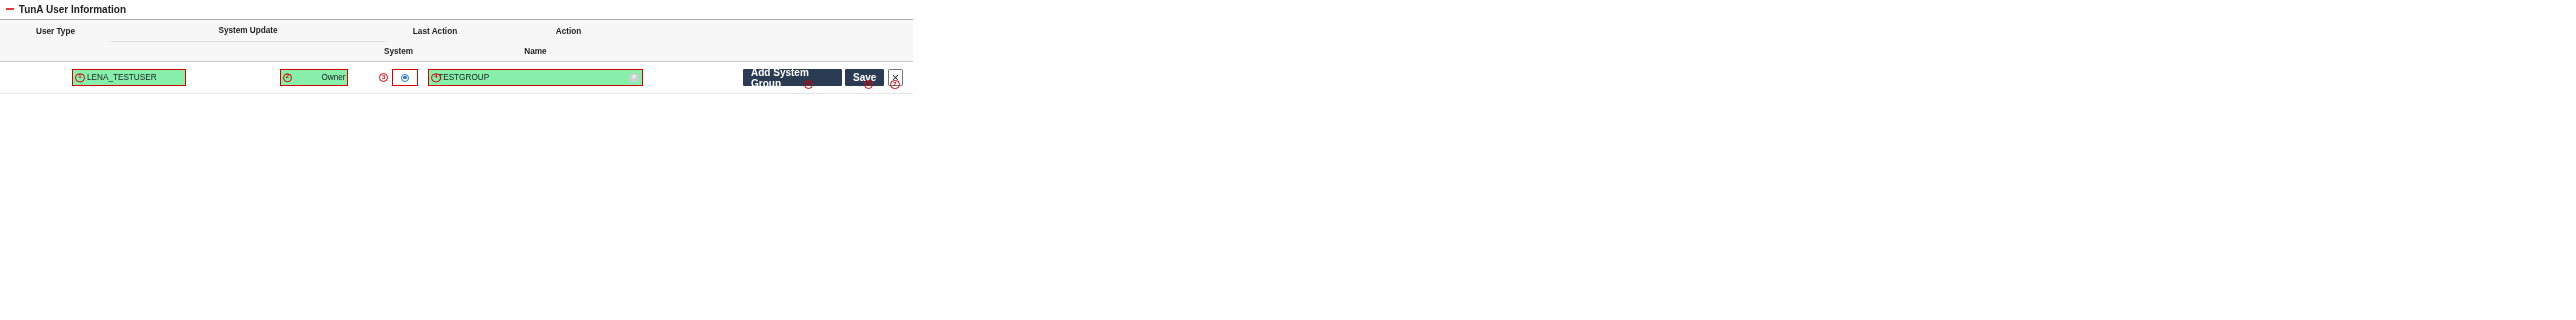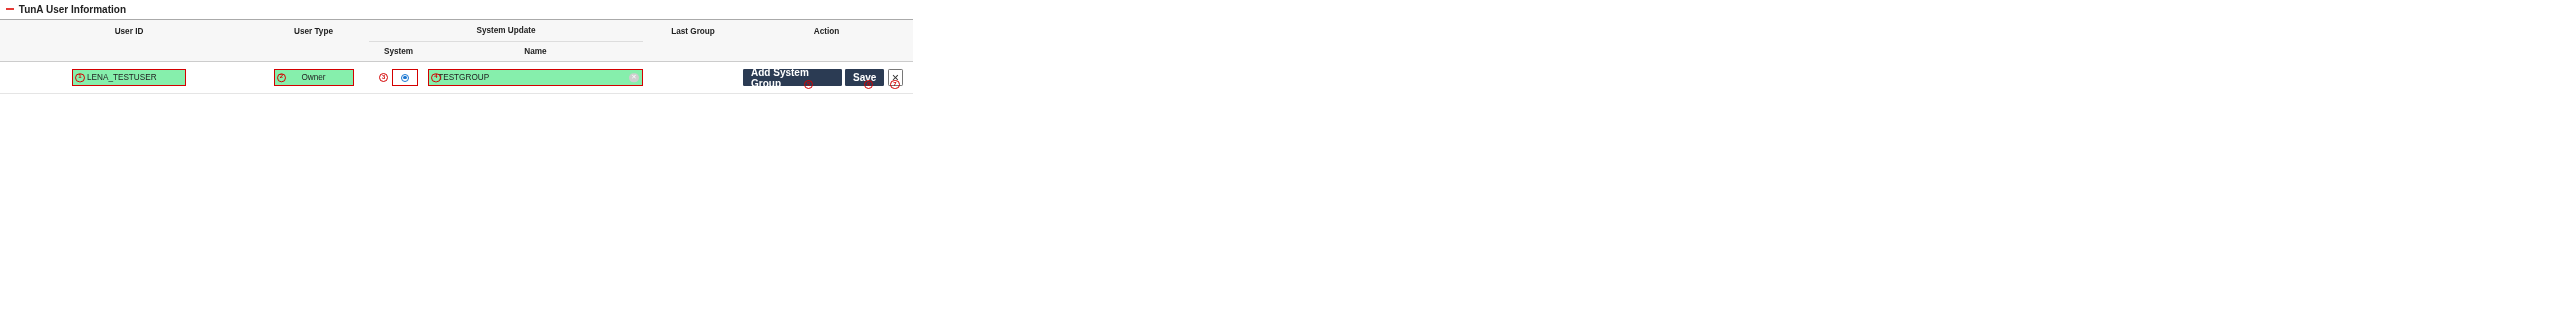--- a/index.html
+++ b/index.html
@@ -90,21 +90,21 @@
   .input-box {
     border: 0.9px solid #d40000;
     height: 16.4px;
     display: flex;
     align-items: center;
     background: #86efac;
     padding: 0 1px;
     position: relative;
   }
   .input-userid { width: 114px; justify-content: flex-start; }
-  .input-usertype { width: 80px; justify-content: center; }
+  .input-usertype { width: 68px; justify-content: flex-end; }
   .input-name { width: 217px; justify-content: flex-start; text-align: right; }
   .radio-box {
     border: 0.9px solid #d40000;
     height: 16.4px;
     width: 26px;
     display: flex;
     align-items: center;
     justify-content: center;
     background: #fff;
   }
@@ -219,26 +219,25 @@
 
 <div class="container">
   <div class="section-header">
     <span class="minus-icon"></span>
     <span class="section-title">TunA User Information</span>
   </div>
 
   <div class="table-wrap">
     <div class="thead">
       <div class="header-row1">
-        <div class="th col-userid">User ID</div>
         <div class="th col-usertype">User Type</div>
         <div class="col-sysgroup sysgroup-top">
           <div class="th" style="flex:1;border-bottom:0.6px solid #ddd;">System Update</div>
         </div>
-        <div class="th col-lastupdate">Last Group</div>
+        <div class="th col-lastupdate">Last Action</div>
         <div class="th col-action">Action</div>
       </div>
       <div class="header-row2">
         <div class="col-userid"></div>
         <div class="col-usertype"></div>
         <div class="th col-default">System</div>
         <div class="th col-name">Name</div>
         <div class="col-lastupdate"></div>
         <div class="col-action"></div>
       </div>

